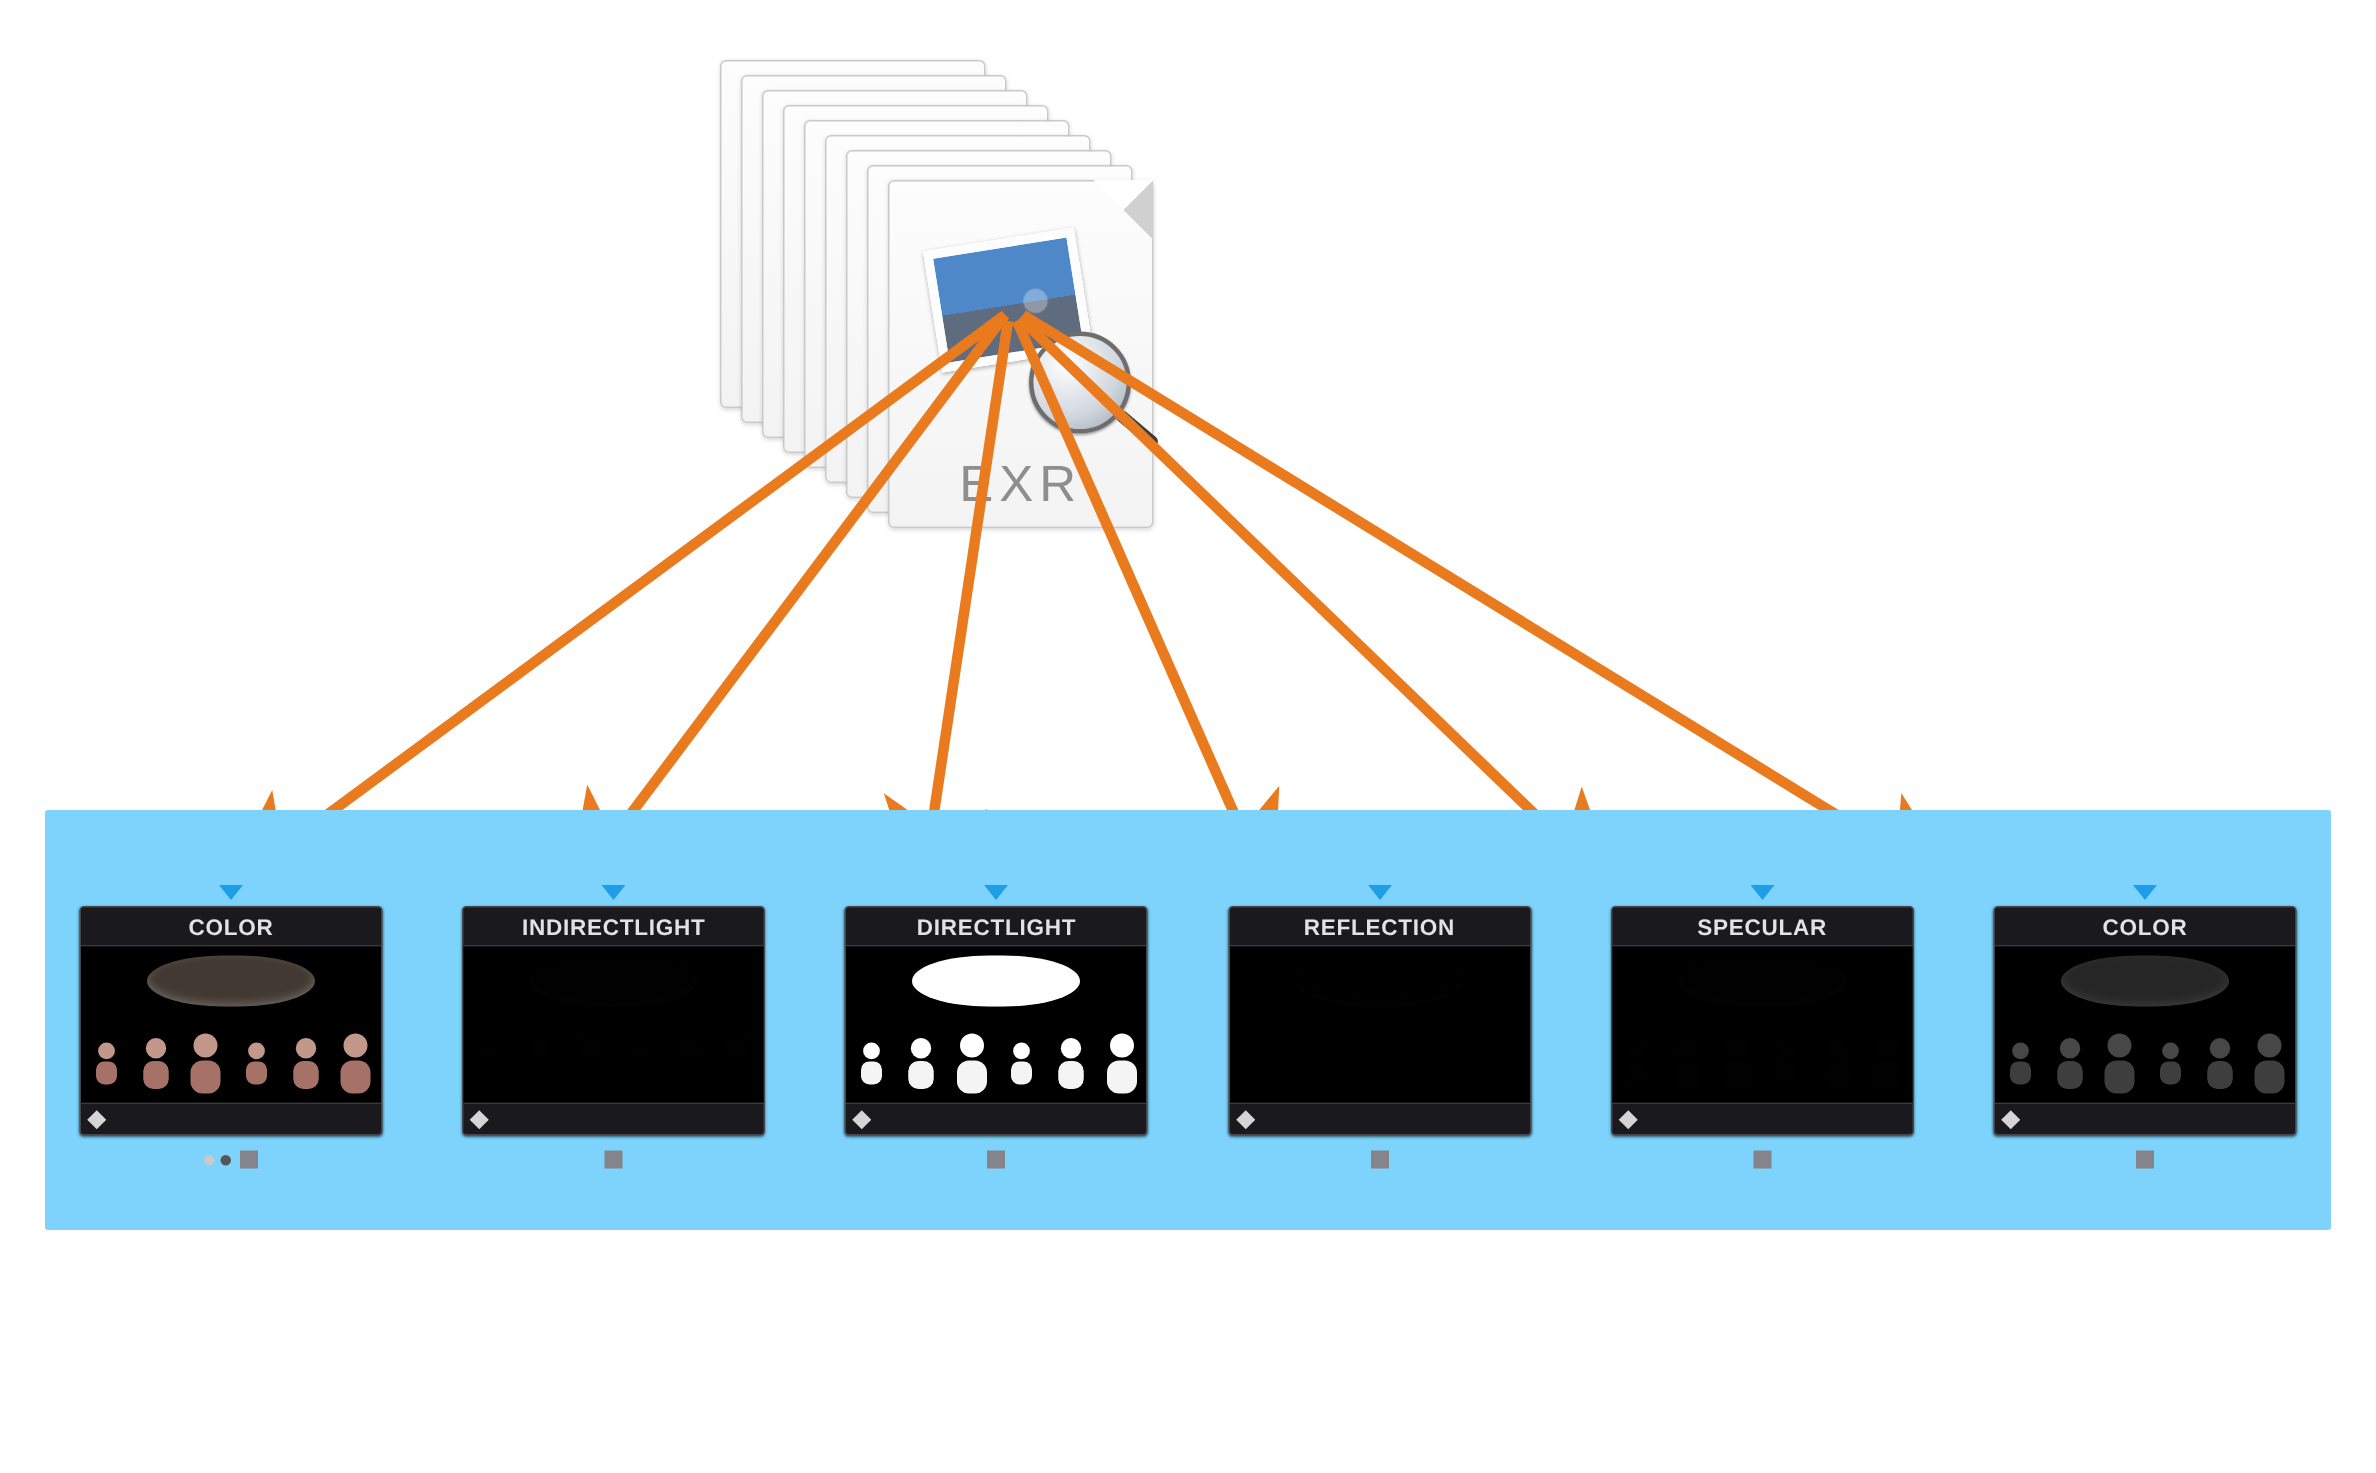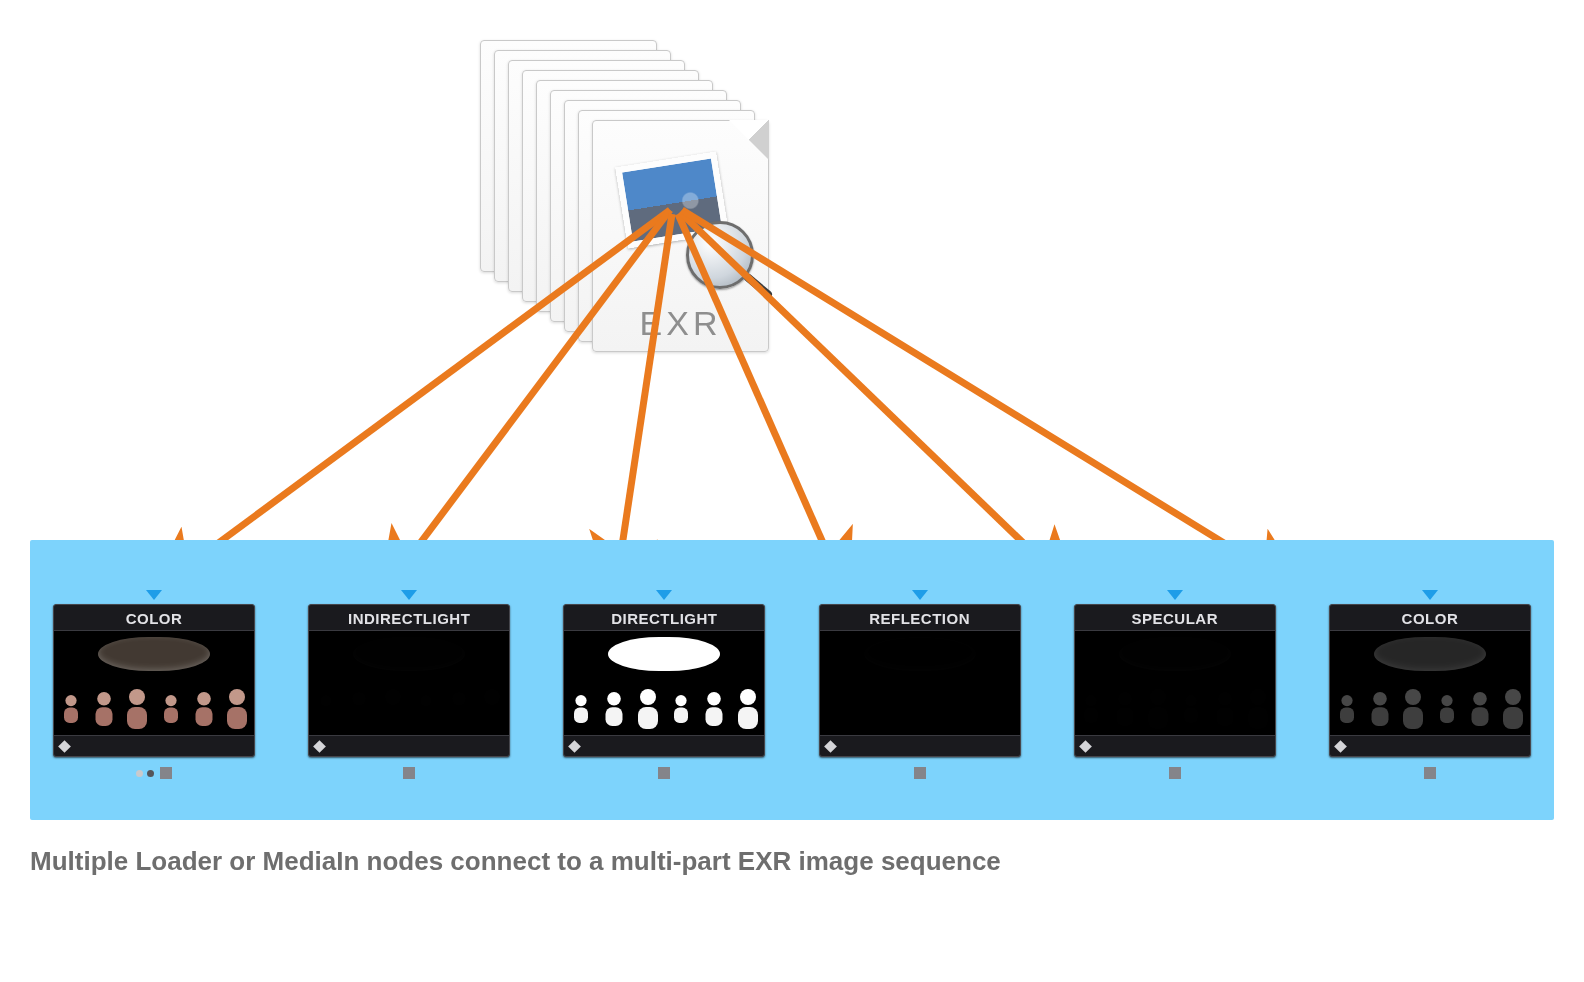--- a/index.html
+++ b/index.html
@@ -527,15 +527,14 @@
           <div class="node-foot">
             <div class="diamond"></div>
           </div>
         </div>
         <div class="below">
           <div class="grey-sq"></div>
         </div>
       </div>
     </div>
 
-  <div class="caption">Multiple Loader or MediaIn nodes connect to a multi-part EXR image sequence</div>
 
 </div>
 
 </body></html>

